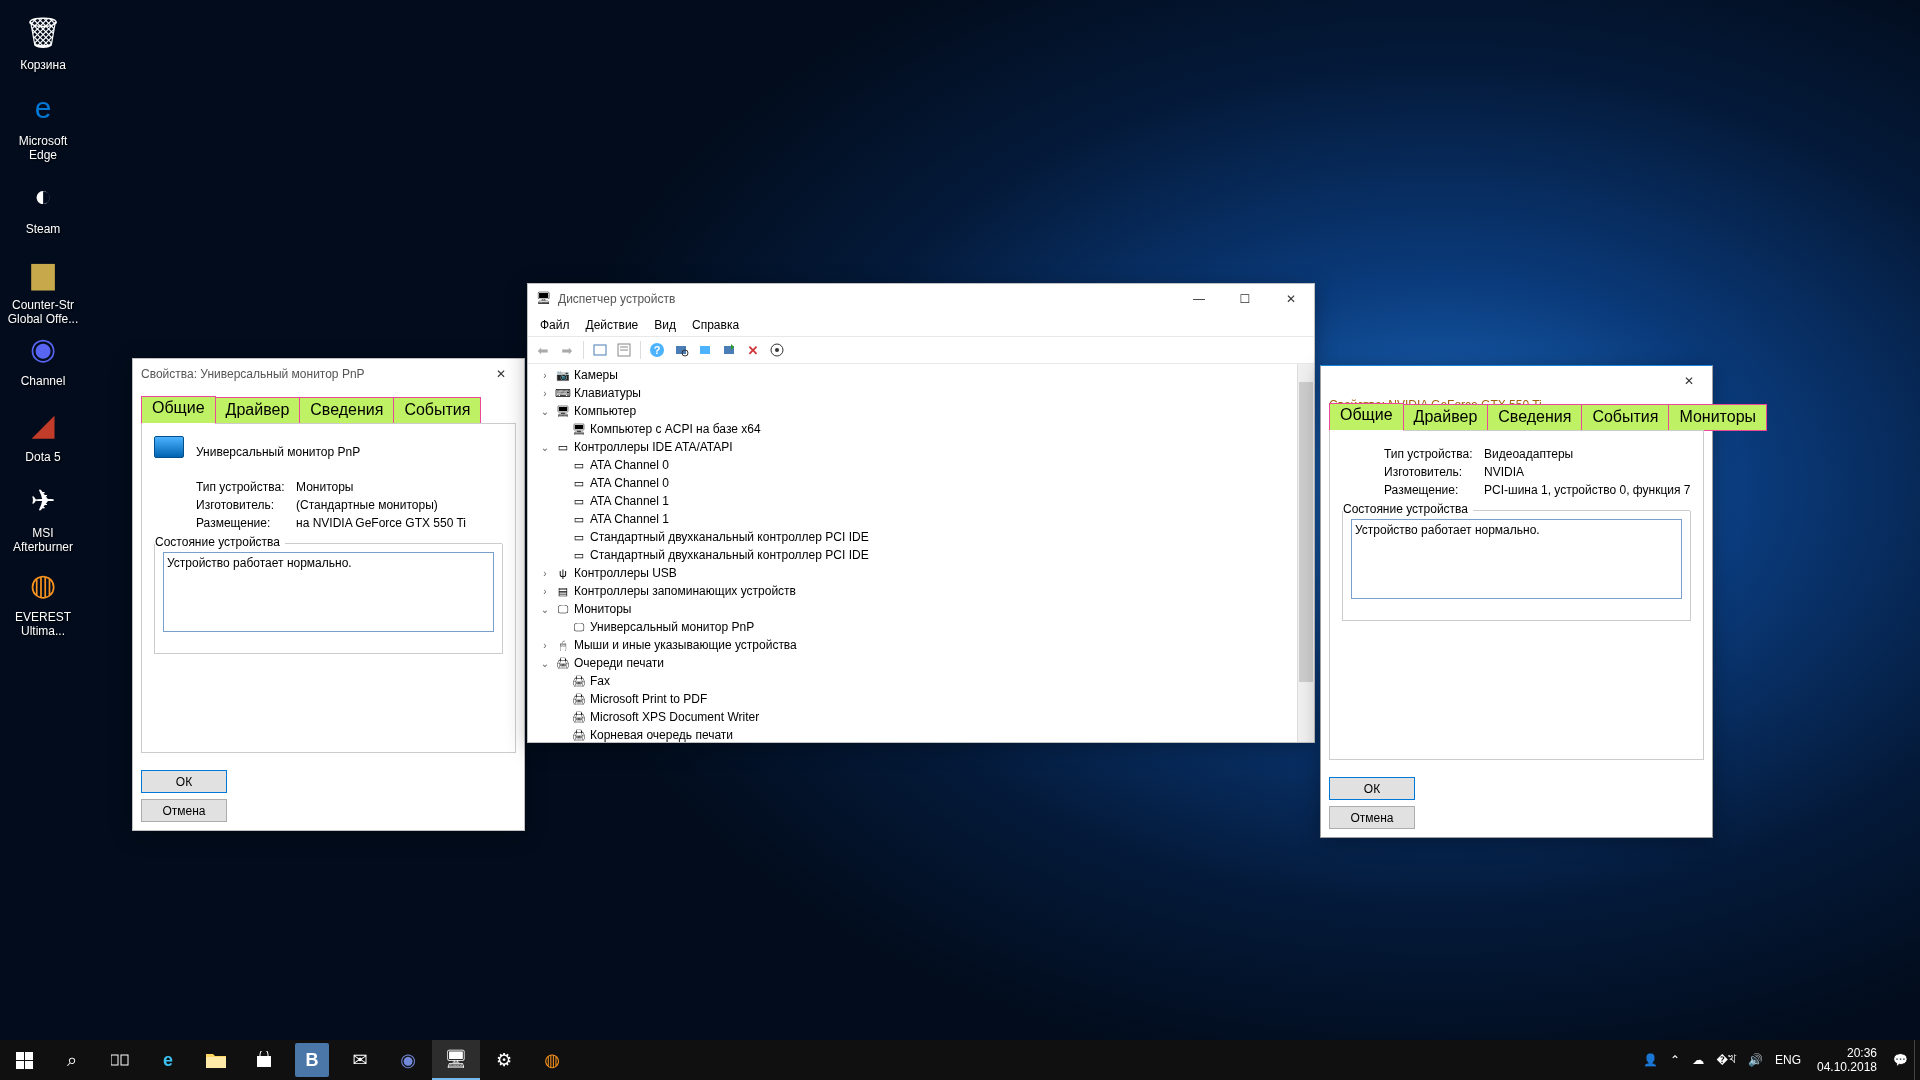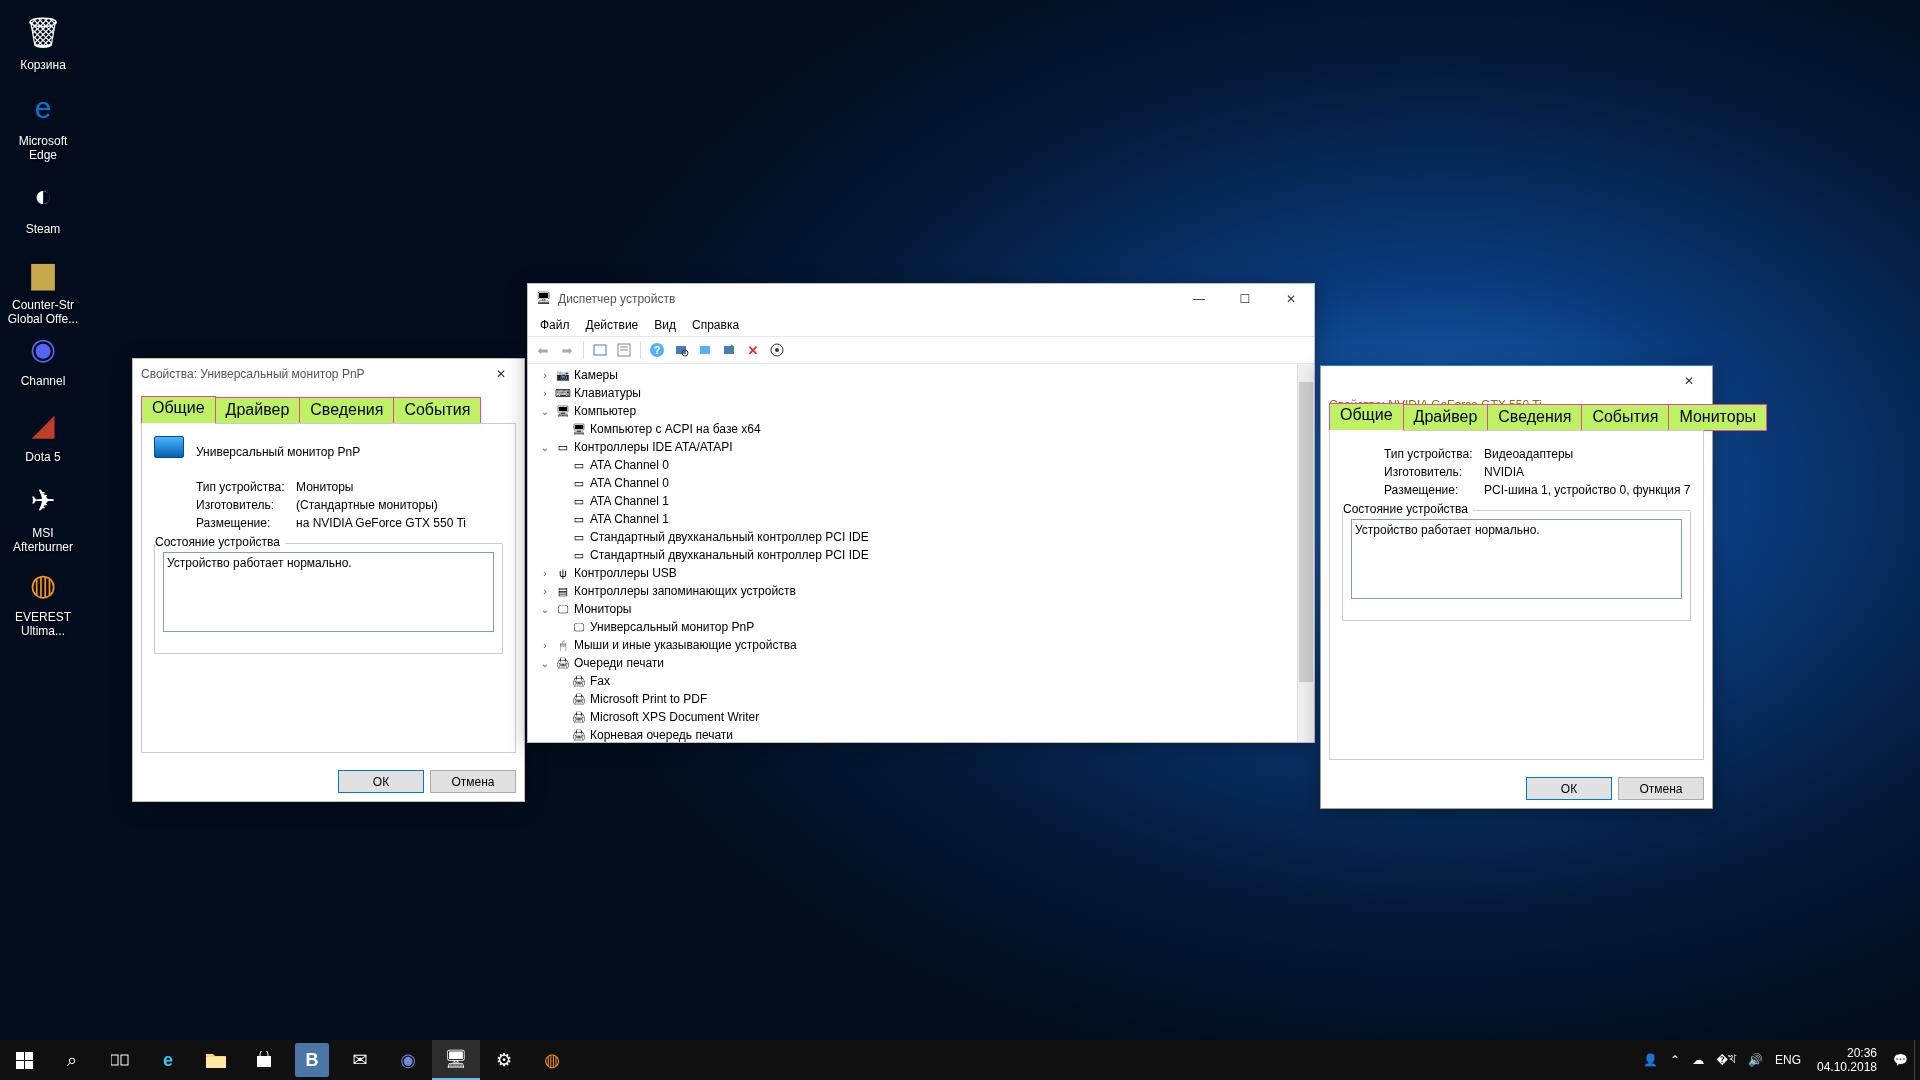--- a/index.html
+++ b/index.html
@@ -44,21 +44,21 @@
 .tab.active { border-bottom:1px solid #fff; z-index:2; padding-top:2px; margin-top:-1px; }
 .tabpanel { border:1px solid #ccc; margin:0 8px 8px; padding:12px; position:relative; top:-1px; background:#fff; }
 .dev-head { display:flex; align-items:center; margin-bottom:12px; }
 .dev-head .bigico { width:32px; height:32px; margin-right:10px; }
 .prop-row { display:flex; font-size:12px; margin:4px 0; }
 .prop-row .k { width:100px; }
 .groupbox { border:1px solid #ccc; border-top:none; position:relative; margin-top:14px; padding:8px; }
 .groupbox::before { content:attr(data-legend); position:absolute; top:-9px; left:0; font-size:12px; background:#fff; padding-right:6px; color:#000; }
 .groupbox-line { position:absolute; top:-1px; height:1px; background:#ccc; }
 .statusbox { width:100%; height:80px; border:1px solid #7a9fcb; padding:3px; font-size:12px; resize:none; background:#fff; }
-.dlg-btns { display:flex; justify-content:flex-end; gap:6px; padding:8px; }
+.dlg-btns { display:flex; justify-content:flex-end; gap:6px; padding:8px;flex-direction:column; }
 .dlg-btn { width:86px; height:23px; font-size:12px; border:1px solid #adadad; background:#e1e1e1; cursor:pointer; }
 .dlg-btn.def { border:1px solid #0078d7; }
 
 
 .taskbar { position:absolute; bottom:0; left:0; right:0; height:40px; background:#101010; display:flex; align-items:center; }
 .tbico { width:48px; height:40px; display:flex; align-items:center; justify-content:center; color:#fff; cursor:pointer; font-size:18px; }
 .tbico.active { border-bottom:2px solid #76b9ed; background:rgba(255,255,255,.12); }
 .tray { margin-left:auto; display:flex; align-items:center; color:#fff; font-size:12px; }
 .tray .tico { padding:0 6px; height:40px; display:flex; align-items:center; cursor:pointer; }
 .tray .clock { text-align:right; padding:0 10px; line-height:1.2; font-size:12px; }

